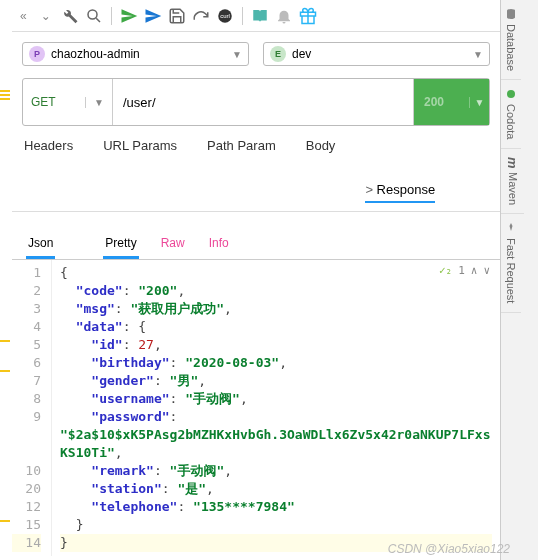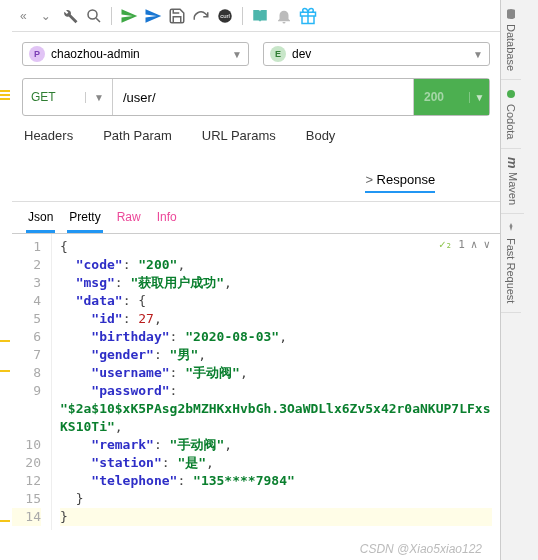--- a/index.html
+++ b/index.html
@@ -18,49 +18,49 @@
 .tb-icon.green { color: #3fa845; }
 .tb-icon.teal { color: #4db6ac; }
 .tb-sep { width: 1px; height: 18px; background: #ccc; margin: 0 2px; }
 .chev { font-size: 12px; color: #888; padding: 0 4px; cursor: pointer; }
 .selectors { height: 44px; display: flex; align-items: center; padding: 6px 10px; gap: 14px; }
 .combo { border: 1px solid #bbb; border-radius: 3px; display: flex; align-items: center; padding: 3px 6px; gap: 6px; cursor: pointer; background: #fff; flex: 1; }
 .combo-badge { width: 16px; height: 16px; border-radius: 50%; display: inline-flex; align-items: center; justify-content: center; font-size: 9px; font-weight: bold; }
 .badge-p { background: #e1c4f5; color: #7b3fb5; }
 .badge-e { background: #c8e6c9; color: #2e7d32; }
 .combo-caret { margin-left: auto; color: #888; font-size: 10px; }
-.request-row { height: 38px; border: 1px solid #bbb; margin: 2px 10px 8px 10px; border-radius: 3px; display: flex; align-items: stretch; }
+.request-row { height: 48px; border: 1px solid #bbb; margin: 2px 10px 8px 10px; border-radius: 3px; display: flex; align-items: stretch; }
 .method-sel { width: 90px; border-right: 1px solid #ccc; display: flex; align-items: center; padding: 0 8px; cursor: pointer; }
 .method-sel span:first-child { color: #2e7d32; font-weight: 500; }
 .method-caret { margin-left: auto; border-left: 1px solid #ccc; padding-left: 8px; color: #888; font-size: 10px; }
 .url-input { flex: 1; border: none; padding: 0 10px; font-size: 13px; outline: none; }
 .status-box { width: 76px; background: #4caf50; border-left: 1px solid #ccc; display: flex; align-items: center; }
 .status-code { color: #a5d6a7; font-weight: bold; padding-left: 10px; flex: 1; }
 .status-caret { width: 20px; border-left: 1px solid #81c784; text-align: center; color: #c8e6c9; font-size: 10px; }
 .tabs-row { display: flex; gap: 30px; padding: 4px 12px 8px 12px; font-size: 13px; color: #333; }
 .tab { cursor: pointer; padding-bottom: 4px; }
 .tab.active { border-bottom: 2px solid #2196f3; color: #000; margin-top: 44px; }
 .tab.prefix::before { content: "> "; color: #666; }
-.sub-tabs { display: flex; gap: 12px; padding: 4px 14px 0 14px; border-top: 1px solid #ddd; font-size: 12px; }
+.sub-tabs { display: flex; gap: 20px; padding: 20px 14px 0 14px; border-top: 1px solid #ddd; font-size: 12px; }
 .sub-tab { cursor: pointer; padding: 4px 2px 6px 2px; color: #ec4899; }
 .sub-tab.active { border-bottom: 3px solid #2196f3; color: #000; }
-.sub-tab.active2 { border-bottom: 3px solid #2196f3; color: #000; }
+.sub-tab.active2 { border-bottom: 3px solid #2196f3; color: #000; margin-left: 28px; }
 .editor { border-top: 1px solid #ccc; font-family: Consolas, monospace; font-size: 13px; position: relative; }
 .editor-header { position: absolute; right: 10px; top: 4px; display: flex; align-items: center; gap: 6px; color: #888; font-size: 11px; }
 .check-icon { color: #8bc34a; }
 .gutter { width: 40px; background: #fff; text-align: right; color: #aaa; padding: 4px 10px 4px 0; float: left; line-height: 18px; border-right: 1px solid #eee; }
 .code { margin-left: 40px; padding: 4px 8px; line-height: 18px; white-space: pre-wrap; word-break: break-all; }
 .ln { height: 18px; }
 .ln.tall { height: 54px; }
 .key { color: #2e2ec7; font-weight: bold; }
 .str { color: #0a7f2e; font-weight: bold; }
 .num { color: #b91c1c; }
 .pun { color: #444; }
 .cur-line { background: #fffde7; }
-.watermark { position: absolute; bottom: 4px; right: 56px; color: #bbb; font-size: 12px; font-style: italic; }
+.watermark { position: absolute; bottom: 4px; right: 28px; color: #bbb; font-size: 12px; font-style: italic; }
 </style>
 </head>
 <body>
 
 <div class="left-margin">
   <div class="left-tick-group" style="top:90px">
       <div class="left-tick"></div>
       <div class="left-tick"></div>
       <div class="left-tick"></div>
     </div>
@@ -158,22 +158,22 @@
     </div>
     <input class="url-input" value="/user/" style="">
     <div class="status-box">
       <span class="status-code">200</span>
       <span class="status-caret">▼</span>
     </div>
   </div>
 
   <div class="tabs-row">
     <span class="tab">Headers</span>
+    <span class="tab">URL Params</span>
     <span class="tab">Path Param</span>
-    <span class="tab">URL Params</span>
     <span class="tab">Body</span>
     <span class="tab active prefix">Response</span>
   </div>
 
   <div class="sub-tabs">
     <span class="sub-tab active">Json</span>
     <span class="sub-tab active2">Pretty</span>
     <span class="sub-tab">Raw</span>
     <span class="sub-tab">Info</span>
   </div>

